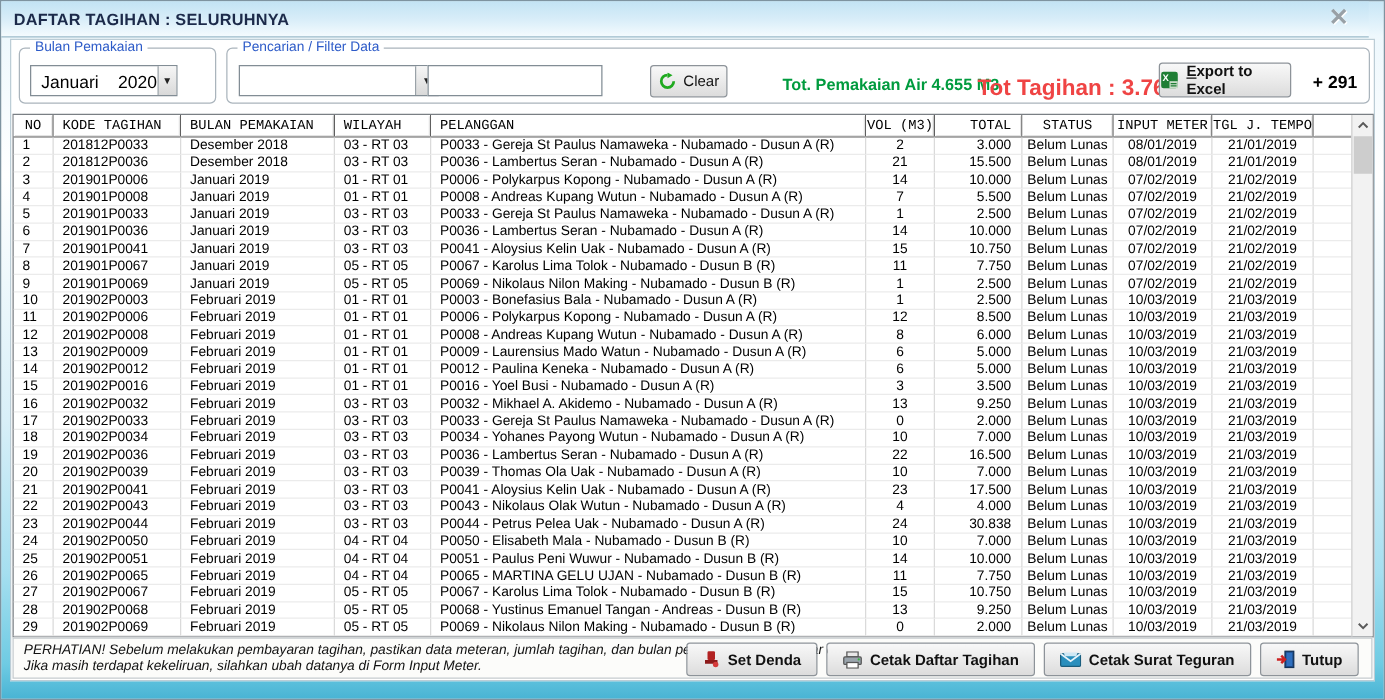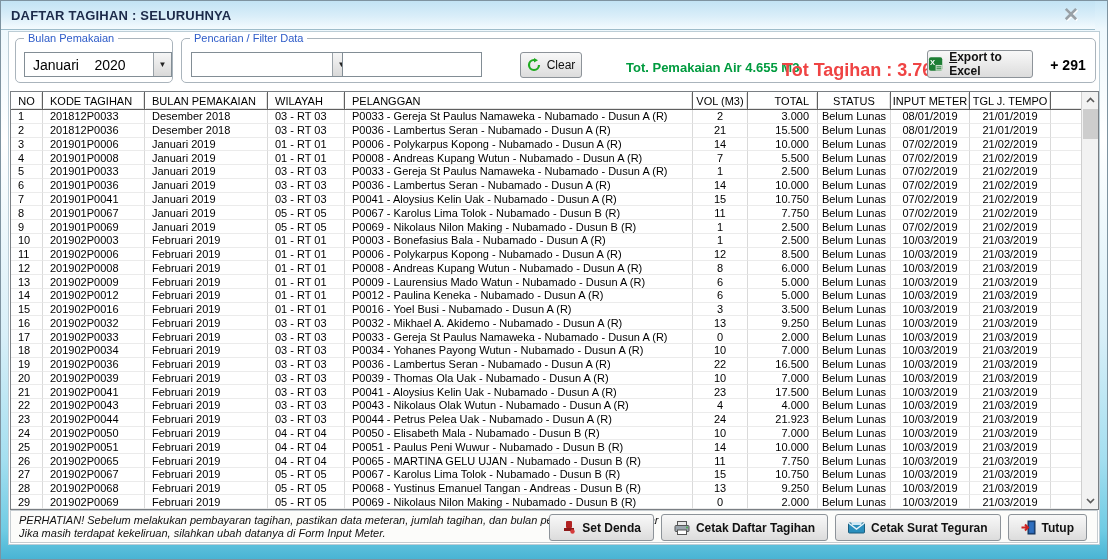--- a/index.html
+++ b/index.html
@@ -31,21 +31,21 @@
   .btn-clear { position:absolute; left:515px; top:21px; width:62px; height:26px; }
   .tot-air { position:absolute; left:592px; top:27px; font-size:13px; font-weight:bold; color:#009b3e;margin-left:24px; }
   .tot-tagihan { position:absolute; left:772px; top:27px; font-size:18px; font-weight:bold; color:#ef4444; }
   .btn-export { position:absolute; left:917px; top:20px; width:106px; height:28px; font-weight:bold; }
   .export-label::first-letter { text-decoration:underline; }
   .count-badge { position:absolute; left:1036px; top:25px; width:56px; text-align:center; font-size:14px; font-weight:bold; color:#000; }
 
   
   .grid { position:absolute; left:1px; top:59px; width:1089px; height:419px; border:1px solid #7a7f84; background:#fff; }
   .thead, .tr { display:grid; grid-template-columns:32px 102px 123px 77px 348px 55px 70px 73px 79px 81px auto; width:1071px; }
-  .thead { height:18px; border-bottom:1px solid #5f5f5f; }
+  .thead { height:18px; border-bottom:1px solid #5f5f5f;font-family:Liberation Mono, monospace; }
   .th { background:#ffffff; border-right:1px solid #5f5f5f; font-size:11px; color:#000; display:flex; align-items:center;
     box-shadow:inset 1px 1px 0 #ffffff, inset -1px -1px 0 #e3e3e3; overflow:hidden; white-space:nowrap; }
   .rows { position:absolute; left:0; top:18px; bottom:0; width:1071px; display:flex; flex-direction:column; }
   .tr { flex:1; }
   .td { border-right:1px solid #dadada; border-bottom:1px solid #ebebeb; font-size:11px; color:#000; display:flex;
     align-items:center; overflow:hidden; white-space:nowrap; }
   .a-l { justify-content:flex-start; padding-left:7px; }
   .a-c { justify-content:center; }
   .a-r { justify-content:flex-end; padding-right:8px;padding-left:40px; }
   .fill { border-right:none; }
@@ -69,21 +69,21 @@
 <div class="window">
   <div class="titlebar">
     <span class="title">DAFTAR TAGIHAN : SELURUHNYA</span>
     <span class="close-x">✕</span>
   </div>
 
   <div class="content">
 
     <div class="groupbox" style="left:6px;top:6px;width:158px;height:45px;">
       <span class="grouplabel">Bulan Pemakaian</span>
-      <div class="combo" style="left:8px;top:13px;width:148px;">
+      <div class="combo" style="left:8px;top:13px;width:118px;">
         <span class="combo-value">Januari    2020</span>
         <span class="combo-btn">▼</span>
       </div>
     </div>
 
     <div class="groupbox" style="left:172px;top:6px;width:915px;height:45px;">
       <span class="grouplabel">Pencarian / Filter Data</span>
       <div class="combo" style="left:9px;top:13px;width:160px;">
         <span class="combo-value" style="font-size:12px;"></span>
         <span class="combo-btn">▼</span>
@@ -412,21 +412,21 @@
             <div class="td a-c">21/03/2019</div>
             <div class="td fill"></div>
           </div>
           <div class="tr">
             <div class="td a-l">23</div>
             <div class="td a-l">201902P0044</div>
             <div class="td a-l">Februari 2019</div>
             <div class="td a-l">03 - RT 03</div>
             <div class="td a-l">P0044 - Petrus Pelea Uak - Nubamado - Dusun A (R)</div>
             <div class="td a-c">24</div>
-            <div class="td a-r">21.923</div>
+            <div class="td a-r">30.838</div>
             <div class="td a-c">Belum Lunas</div>
             <div class="td a-c">10/03/2019</div>
             <div class="td a-c">21/03/2019</div>
             <div class="td fill"></div>
           </div>
           <div class="tr">
             <div class="td a-l">24</div>
             <div class="td a-l">201902P0050</div>
             <div class="td a-l">Februari 2019</div>
             <div class="td a-l">04 - RT 04</div>

